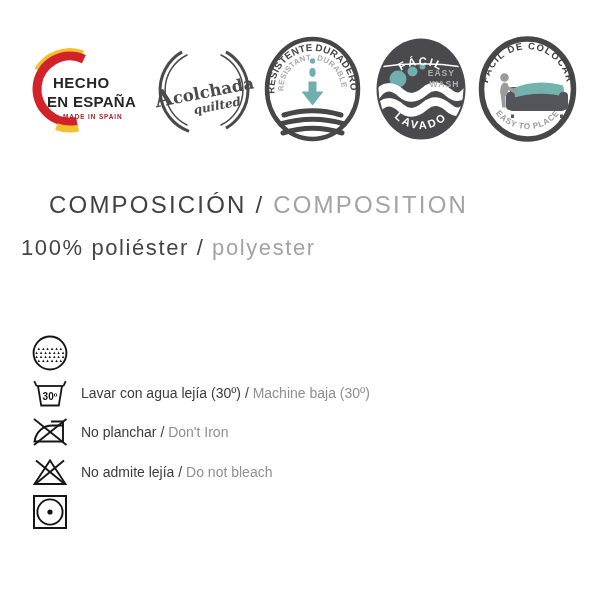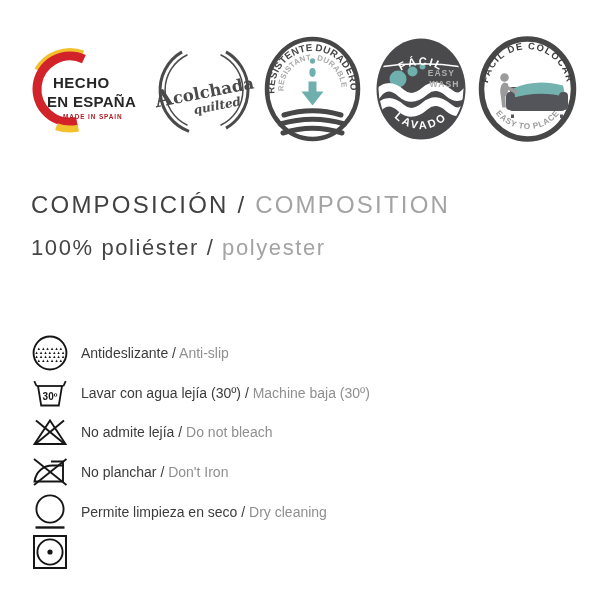--- a/index.html
+++ b/index.html
@@ -1,23 +1,23 @@
 <!DOCTYPE html>
 <html><head>
 <meta charset="utf-8">
 <style>
   html,body{margin:0;padding:0;background:#ffffff;}
   .page{position:relative;width:600px;height:600px;background:#ffffff;overflow:hidden;
         font-family:"Liberation Sans","DejaVu Sans",sans-serif;}
   .badge{position:absolute;}
   svg text{font-family:"Liberation Sans","DejaVu Sans",sans-serif;}
   .stamp-text{font-family:"DejaVu Serif","Liberation Serif",serif;}
-  .comp-heading{position:absolute;left:31px;top:191px;font-size:24px;font-weight:300;
+  .comp-heading{position:absolute;left:49px;top:191px;font-size:24px;font-weight:300;
                 letter-spacing:2.2px;color:#414141;white-space:nowrap;}
-  .comp-value{position:absolute;left:31px;top:235px;font-size:22px;font-weight:300;
+  .comp-value{position:absolute;left:21px;top:235px;font-size:22px;font-weight:300;
               letter-spacing:1.6px;color:#454545;white-space:nowrap;}
   .lt{color:#A3A3A3;}
   .sep{white-space:pre;}
   .care{position:absolute;left:28px;top:333px;}
   .care-row{display:flex;align-items:center;height:39.8px;}
   .care-icon{flex:0 0 44px;width:44px;display:flex;justify-content:center;align-items:flex-start;}
   .care-text{margin-left:9px;font-size:14px;color:#3C3C3C;white-space:nowrap;}
   .care-text .lt{color:#8F8F8F;}
 </style>
 </head>
@@ -145,74 +145,64 @@
         <svg width="38" height="38" viewBox="0 0 40 40">
           <circle cx="20" cy="20" r="17.3" fill="none" stroke="#161616" stroke-width="2"></circle>
           <g fill="#161616" font-family="DejaVu Sans" font-size="4.4" letter-spacing="0.3" text-anchor="middle">
             <text x="20" y="16.6">▲▲▲▲▲▲</text>
             <text x="20" y="20.9">▲▲▲▲▲▲▲</text>
             <text x="20" y="25.2">▲▲▲▲▲▲▲</text>
             <text x="20" y="29.5">▲▲▲▲▲▲</text>
           </g>
         </svg>
       </div>
-      <div class="care-text"><span>Antideslizante</span><span class="sep"> / </span><span class="lt">Anti-slip</span></div>
     </div>
 
     <div class="care-row">
       <div class="care-icon">
         <svg width="34" height="30" viewBox="0 0 34 30">
           <g fill="none" stroke="#161616" stroke-width="1.8">
             <path d="M3.5,8 H30.5"></path>
             <path d="M3.5,8 L1.3,3.2"></path>
             <path d="M30.5,8 L32.7,3.2"></path>
             <path d="M5,8 L8.2,27.5 H25.8 L29,8"></path>
           </g>
           <text x="17" y="21.5" text-anchor="middle" font-size="10" font-weight="600" fill="#161616">30º</text>
         </svg>
       </div>
       <div class="care-text"><span>Lavar con agua lejía (30º)</span><span class="sep"> / </span><span class="lt">Machine baja (30º)</span></div>
     </div>
 
     <div class="care-row">
       <div class="care-icon">
-        <svg width="36" height="30" viewBox="0 0 36 30">
-          <g fill="none" stroke="#161616" stroke-width="1.9">
-            <path d="M18,3.5 L33.5,27 H2.5 Z"></path>
-            <path d="M4,3.5 L32,26.5"></path>
-            <path d="M32,3.5 L4,26.5"></path>
-          </g>
-        </svg>
-      </div>
-      <div class="care-text"><span>No admite lejía</span><span class="sep"> / </span><span class="lt">Do not bleach</span></div>
-    </div>
-
-    <div class="care-row">
-      <div class="care-icon">
         <svg width="38" height="32" viewBox="0 0 38 32">
           <g fill="none" stroke="#161616" stroke-width="1.9">
             <path d="M3.5,25.5 C5,15.5 12.5,9.5 21.5,9.5 L32,9.5 L32,25.5 Z"></path>
             <path d="M32,9.5 L32,5.5 L20,5.5"></path>
             <path d="M3,3 L35.5,29"></path>
             <path d="M35.5,3 L3,29"></path>
           </g>
         </svg>
       </div>
       <div class="care-text"><span>No planchar</span><span class="sep"> / </span><span class="lt">Don't Iron</span></div>
     </div>
 
     <div class="care-row">
       <div class="care-icon">
-        <svg width="34" height="37" viewBox="0 0 34 37">
-          <circle cx="17" cy="15" r="13.6" fill="none" stroke="#161616" stroke-width="1.9"></circle>
-          <path d="M2.5,33.5 H31.5" fill="none" stroke="#161616" stroke-width="2.4"></path>
-        </svg>
-      </div>
-      <div class="care-text"><span>Permite limpieza en seco</span><span class="sep"> / </span><span class="lt">Dry cleaning</span></div>
-    </div>
+        <svg width="36" height="30" viewBox="0 0 36 30">
+          <g fill="none" stroke="#161616" stroke-width="1.9">
+            <path d="M18,3.5 L33.5,27 H2.5 Z"></path>
+            <path d="M4,3.5 L32,26.5"></path>
+            <path d="M32,3.5 L4,26.5"></path>
+          </g>
+        </svg>
+      </div>
+      <div class="care-text"><span>No admite lejía</span><span class="sep"> / </span><span class="lt">Do not bleach</span></div>
+    </div>
+
 
     <div class="care-row">
       <div class="care-icon">
         <svg width="36" height="36" viewBox="0 0 36 36">
           <rect x="2" y="2" width="32" height="32" fill="none" stroke="#161616" stroke-width="2"></rect>
           <circle cx="18" cy="18" r="12.6" fill="none" stroke="#161616" stroke-width="1.9"></circle>
           <circle cx="18" cy="18" r="2.6" fill="#161616"></circle>
         </svg>
       </div>
     </div>

